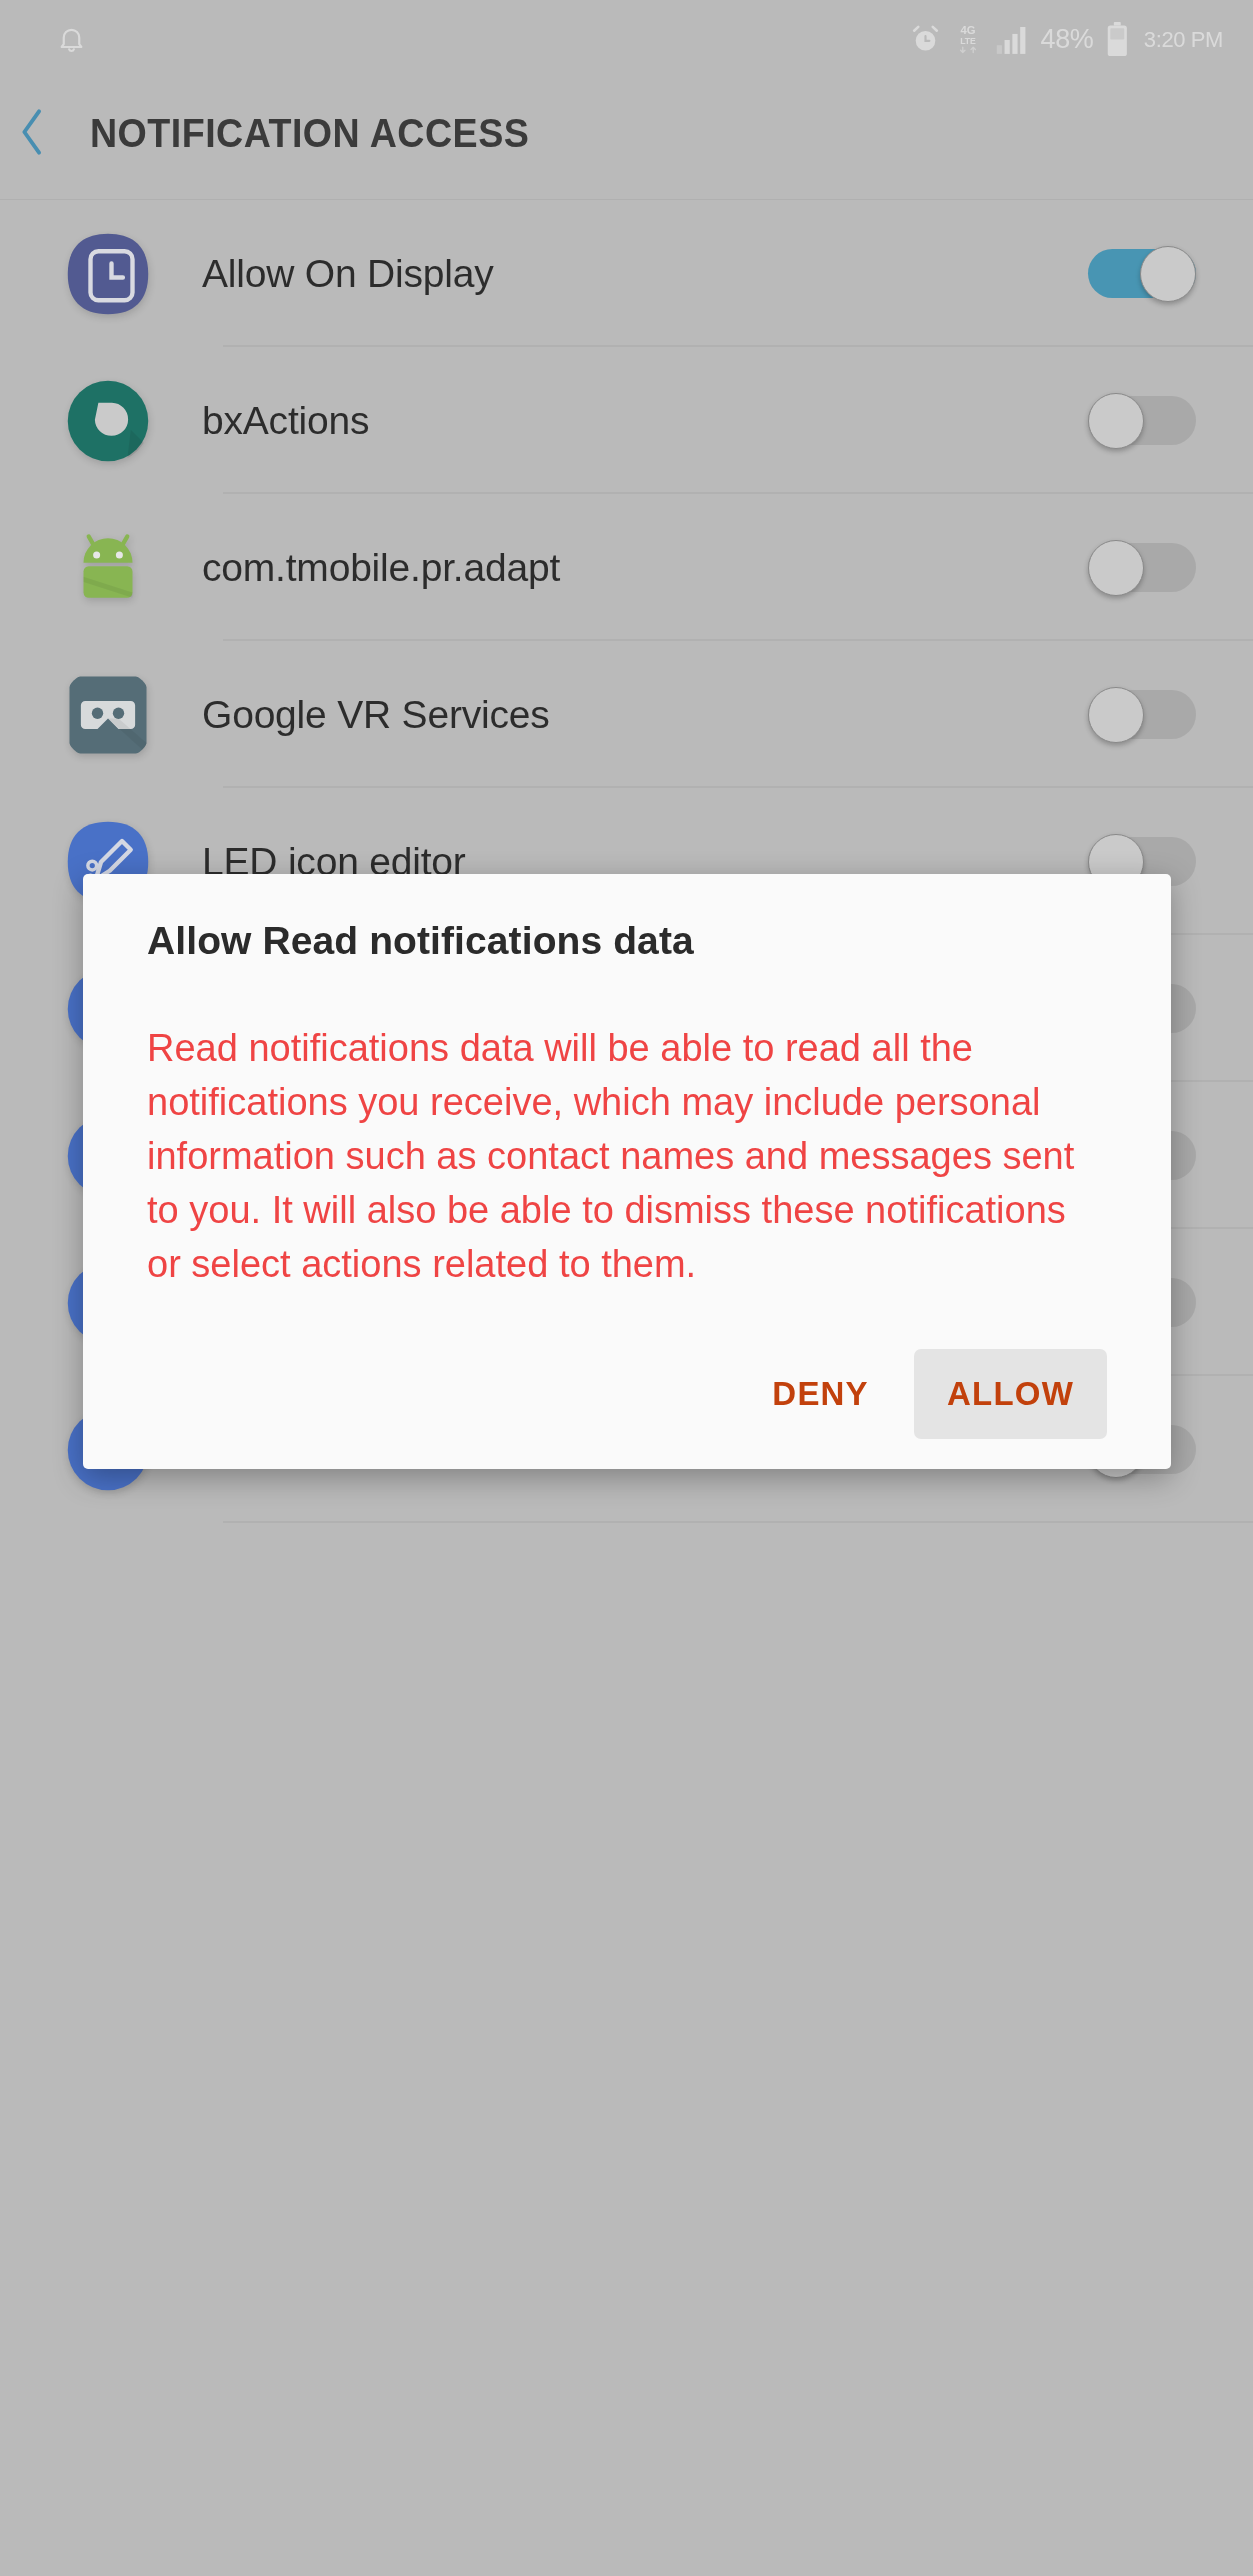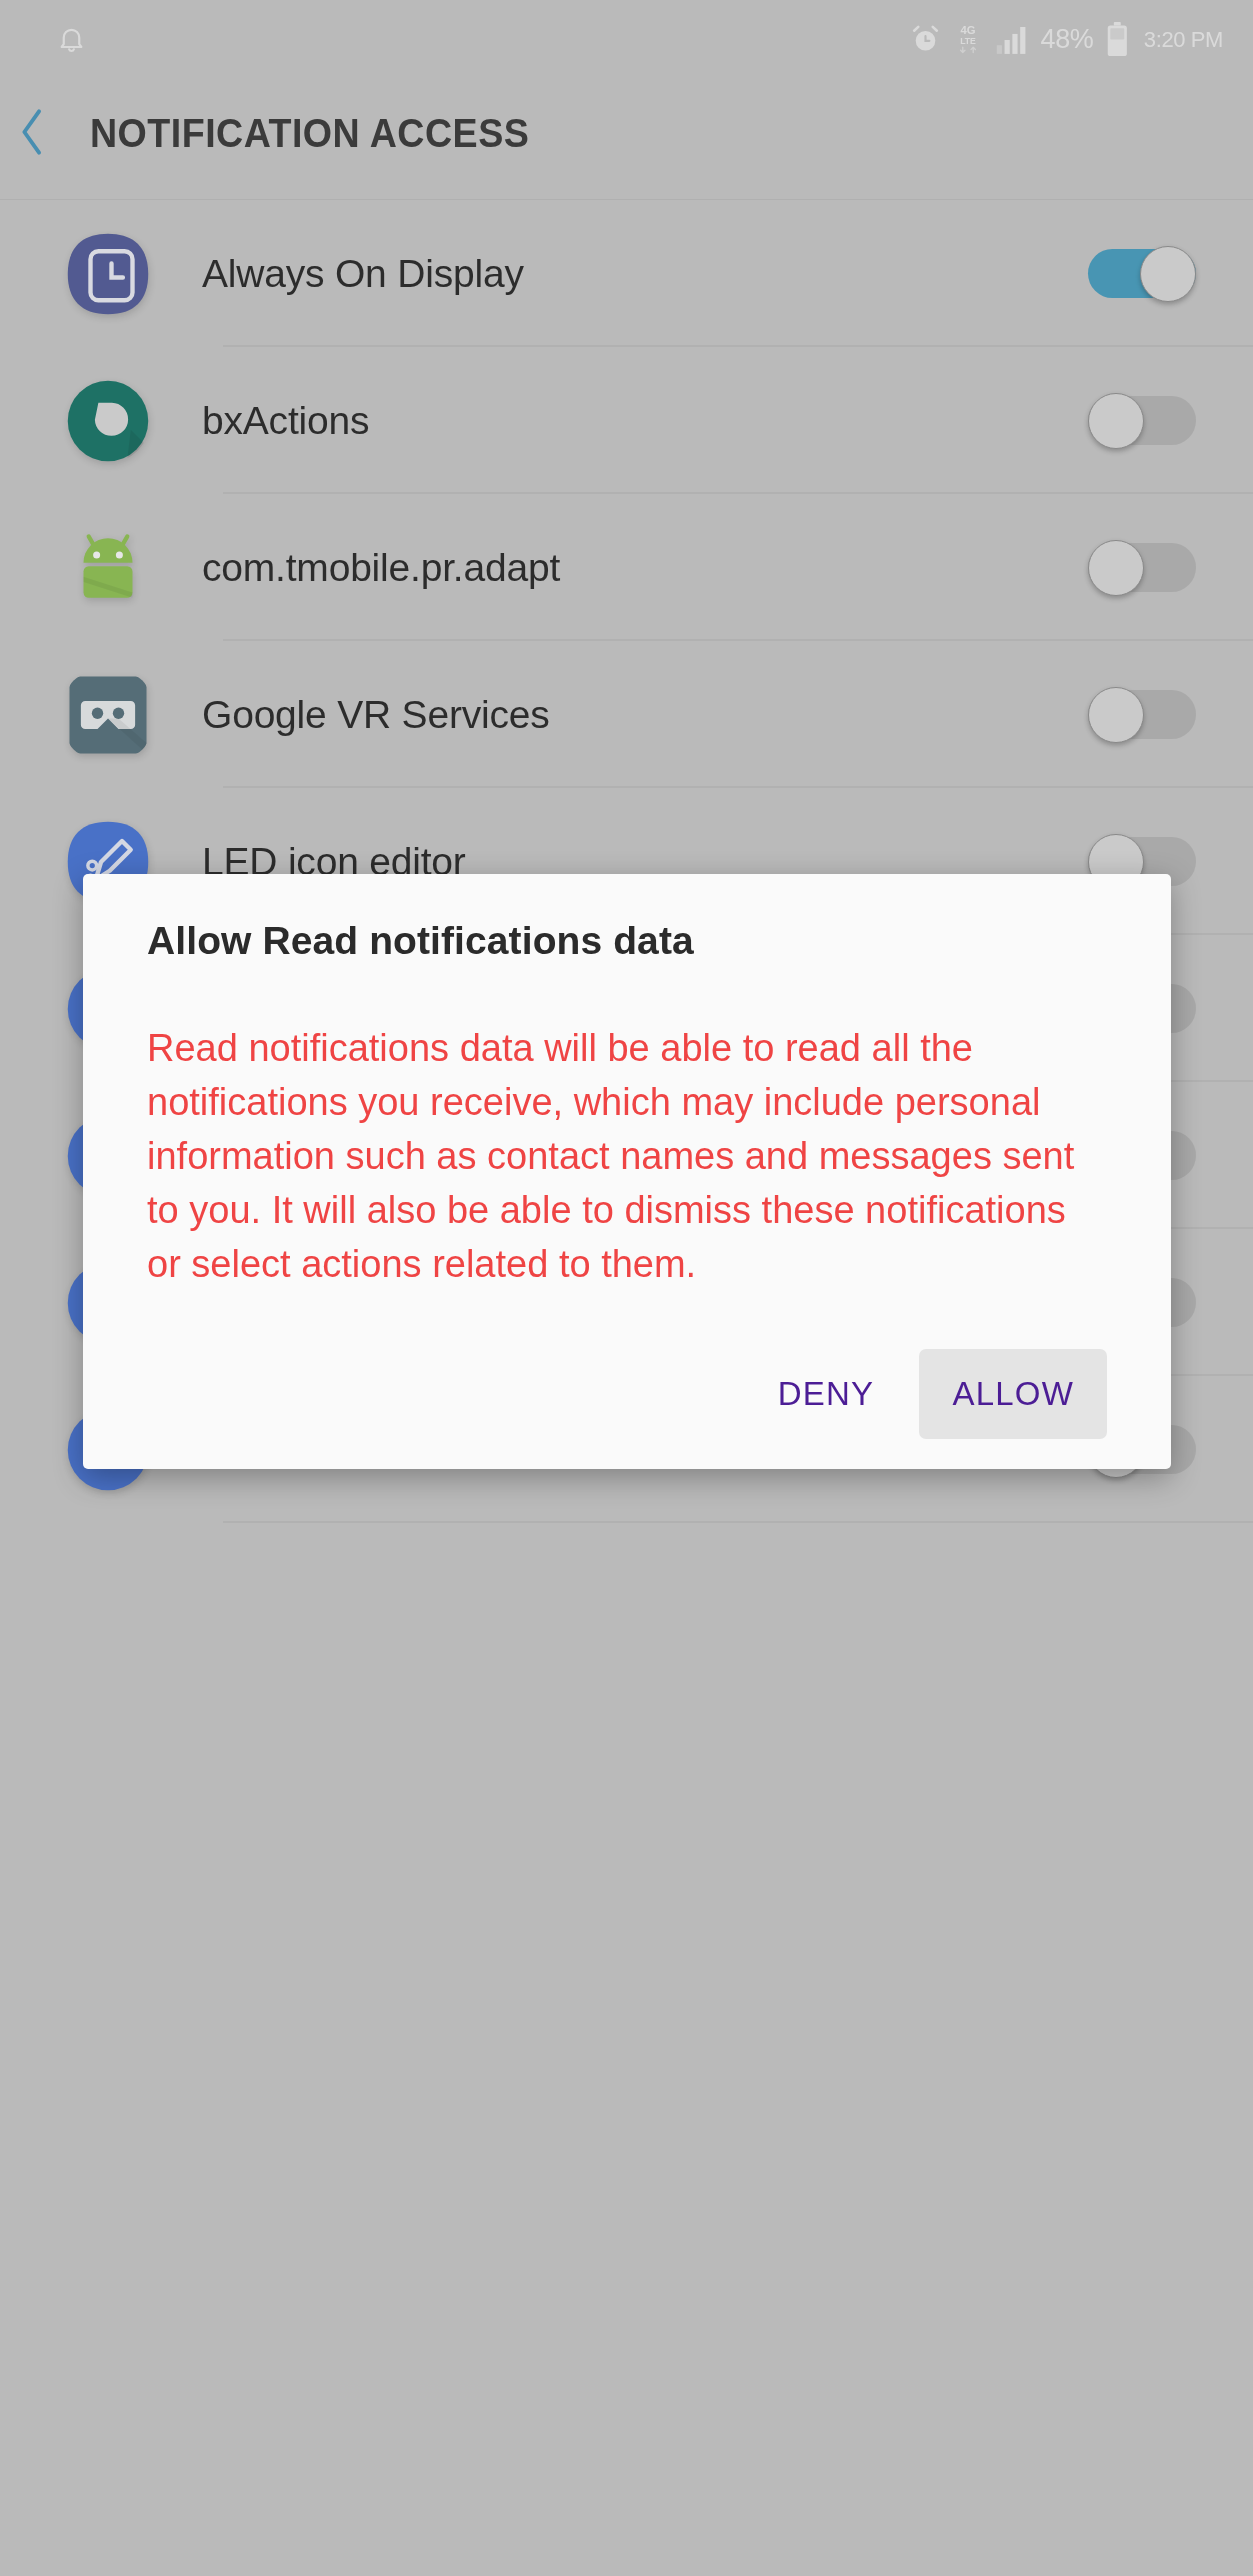--- a/index.html
+++ b/index.html
@@ -140,23 +140,23 @@
     font-size:38px; line-height:1.42;
     color:#ef4444;
   }
   #dialog-buttons {
     display:flex; align-items:center; justify-content:flex-end;
     gap:12.2px;
     margin-top:57px;
     padding-bottom:30px;
   }
   .dlg-btn {
-    font-size:33px; font-weight:400;
+    font-size:33px; font-weight:700;
     letter-spacing:1.2px;
-    color:#4c1d95;
+    color:#c2410c;
     background:transparent;
     border:none;
     padding:26px 33px;
     border-radius:7px;
     cursor:pointer;
     font-family:"Liberation Sans", sans-serif;
   }
   .dlg-btn.pressed { background:#e4e4e4; }
 </style>
 </head>
@@ -231,21 +231,21 @@
   <div id="app-list">
 
     <div class="app-row">
       <div class="app-icon">
         <svg class="sq-icon" viewBox="0 0 96 96">
           <path d="M48 2c30 0 46 16 46 46s-16 46-46 46S2 78 2 48 18 2 48 2z" fill="#4a5496"></path>
           <rect x="28" y="22" width="48" height="56" rx="9" fill="none" stroke="#eef0f8" stroke-width="5"></rect>
           <path d="M52 36 v16 h13" fill="none" stroke="#eef0f8" stroke-width="5" stroke-linecap="round"></path>
         </svg>
       </div>
-      <div class="app-label">Always On Display</div>
+      <div class="app-label">Allow On Display</div>
       <div class="toggle on">
         <div class="track"></div>
         <div class="thumb"></div>
       </div>
       <div class="divider"></div>
     </div>
 
     <div class="app-row">
       <div class="app-icon">
         <svg class="circ-icon" viewBox="0 0 96 96">

